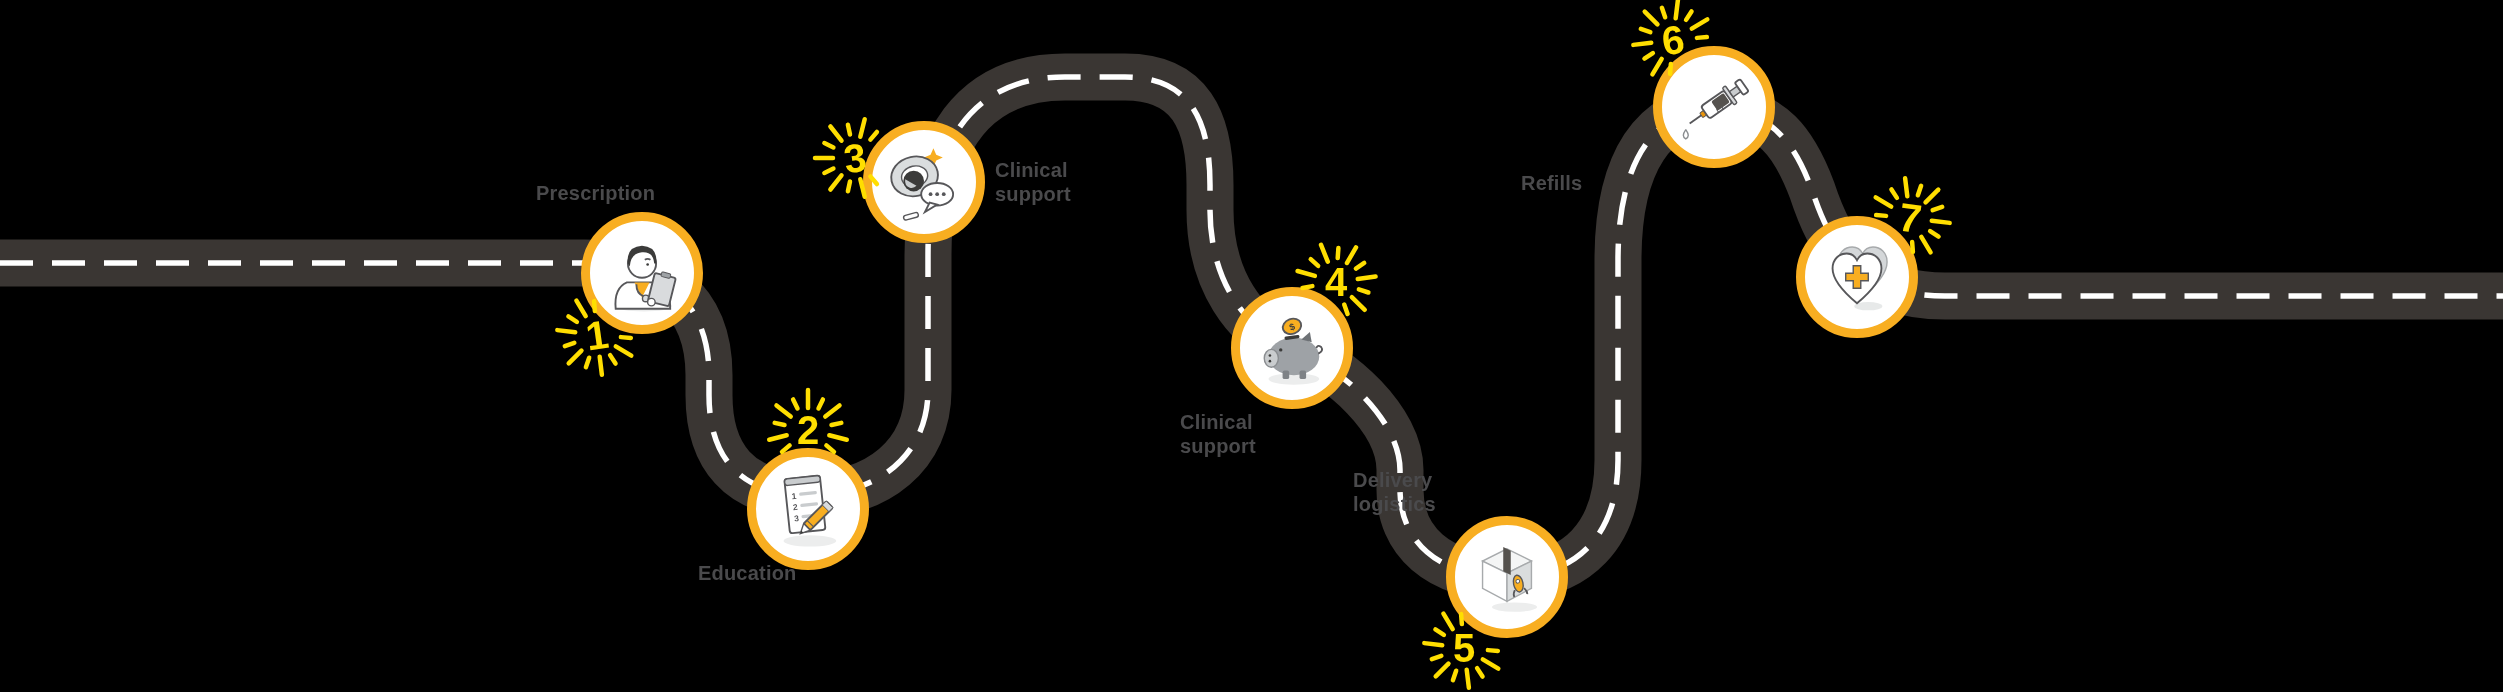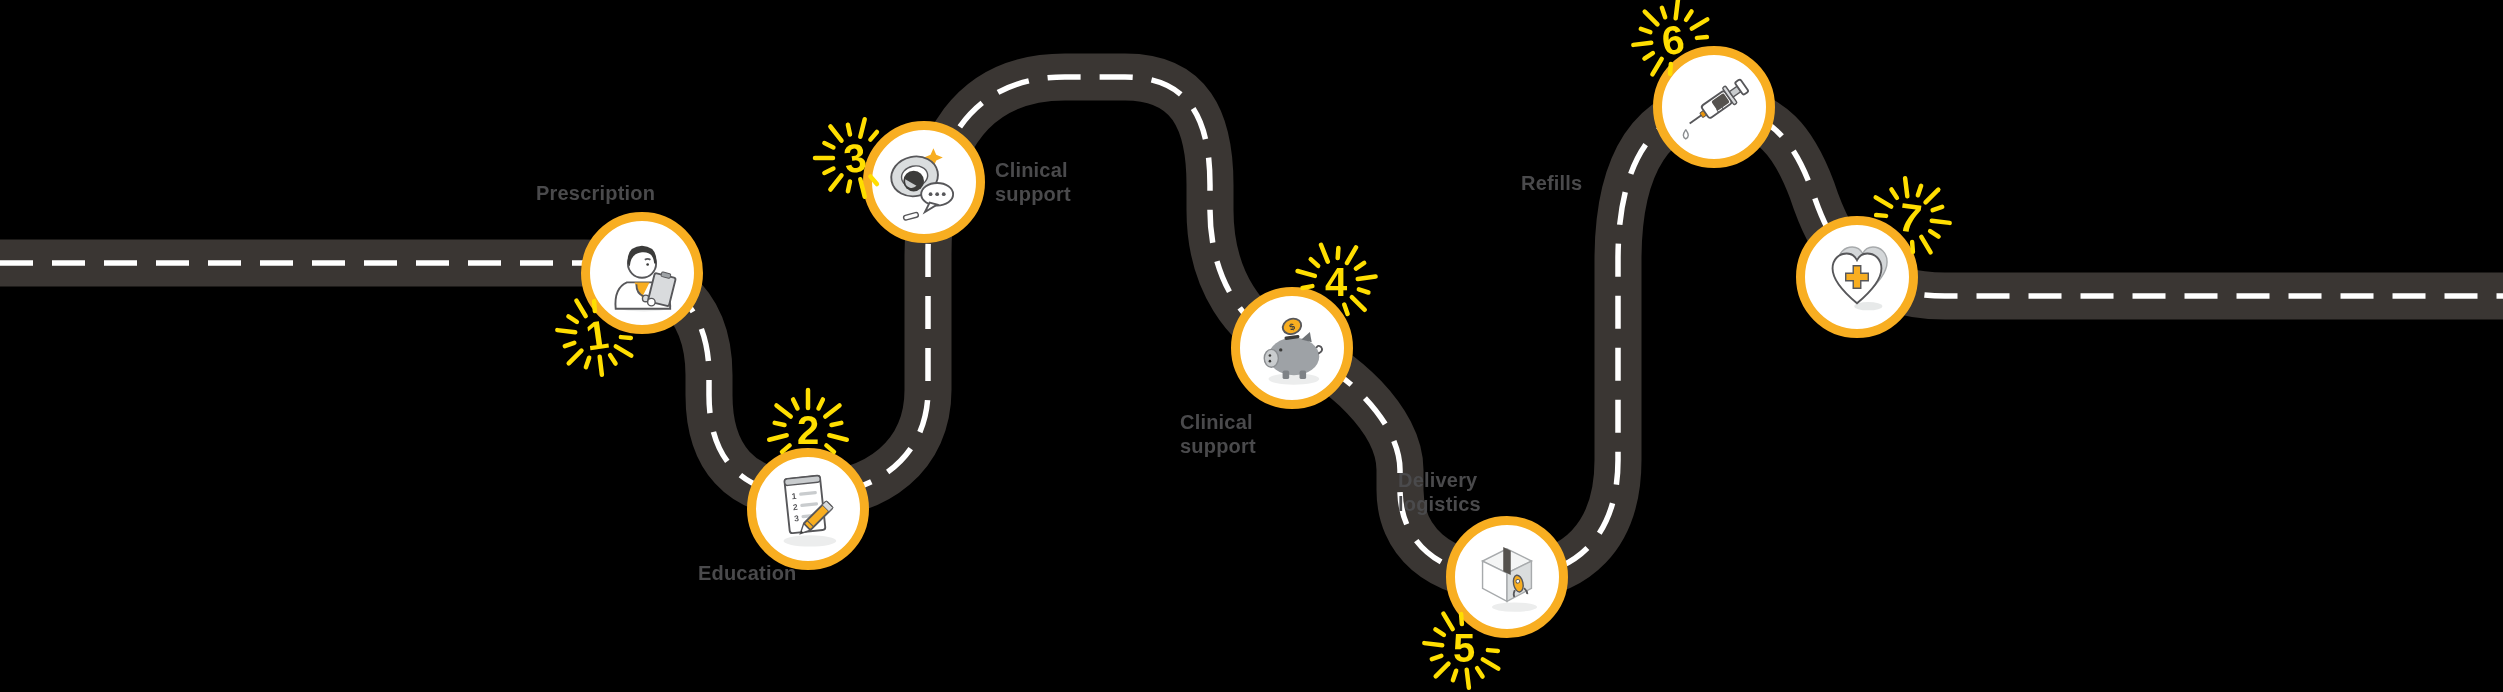--- a/index.html
+++ b/index.html
@@ -183,21 +183,21 @@
       <path d="M78,56 q6,-3 3,-7 q-4,-3 -5,1" class="icon-stroke" stroke="#6E7276" stroke-width="2"></path>
     </svg>
   </div>
   <div class="badge" style="left:1288px;top:234px">
     <svg class="burst r30" viewBox="-48 -48 96 96">
         <use href="#sunburst"></use>
       </svg>
     <span class="num">4</span>
   </div>
 
-  <div class="label" style="left:1398px;top:468px">
+  <div class="label" style="left:1353px;top:468px">
     <span>Delivery</span>
     <span>logistics</span>
   </div>
   <div class="node" style="left:1446px;top:516px">
     <svg viewBox="0 0 100 100">
       <ellipse cx="58" cy="82" rx="24" ry="5" fill="#ECEDED"></ellipse>
       <polygon points="50,20 76,33 50,46 24,33" fill="#F4F5F5" stroke="#A7AAAC" stroke-width="1.5"></polygon>
       <polygon points="24,33 24,62 50,76 50,46" fill="#FFFFFF" stroke="#A7AAAC" stroke-width="1.5"></polygon>
       <polygon points="76,33 76,62 50,76 50,46" fill="#DADDDE" stroke="#A7AAAC" stroke-width="1.5"></polygon>
       <polygon points="46,18 54,22 54,48 46,44" fill="#55524E"></polygon>

